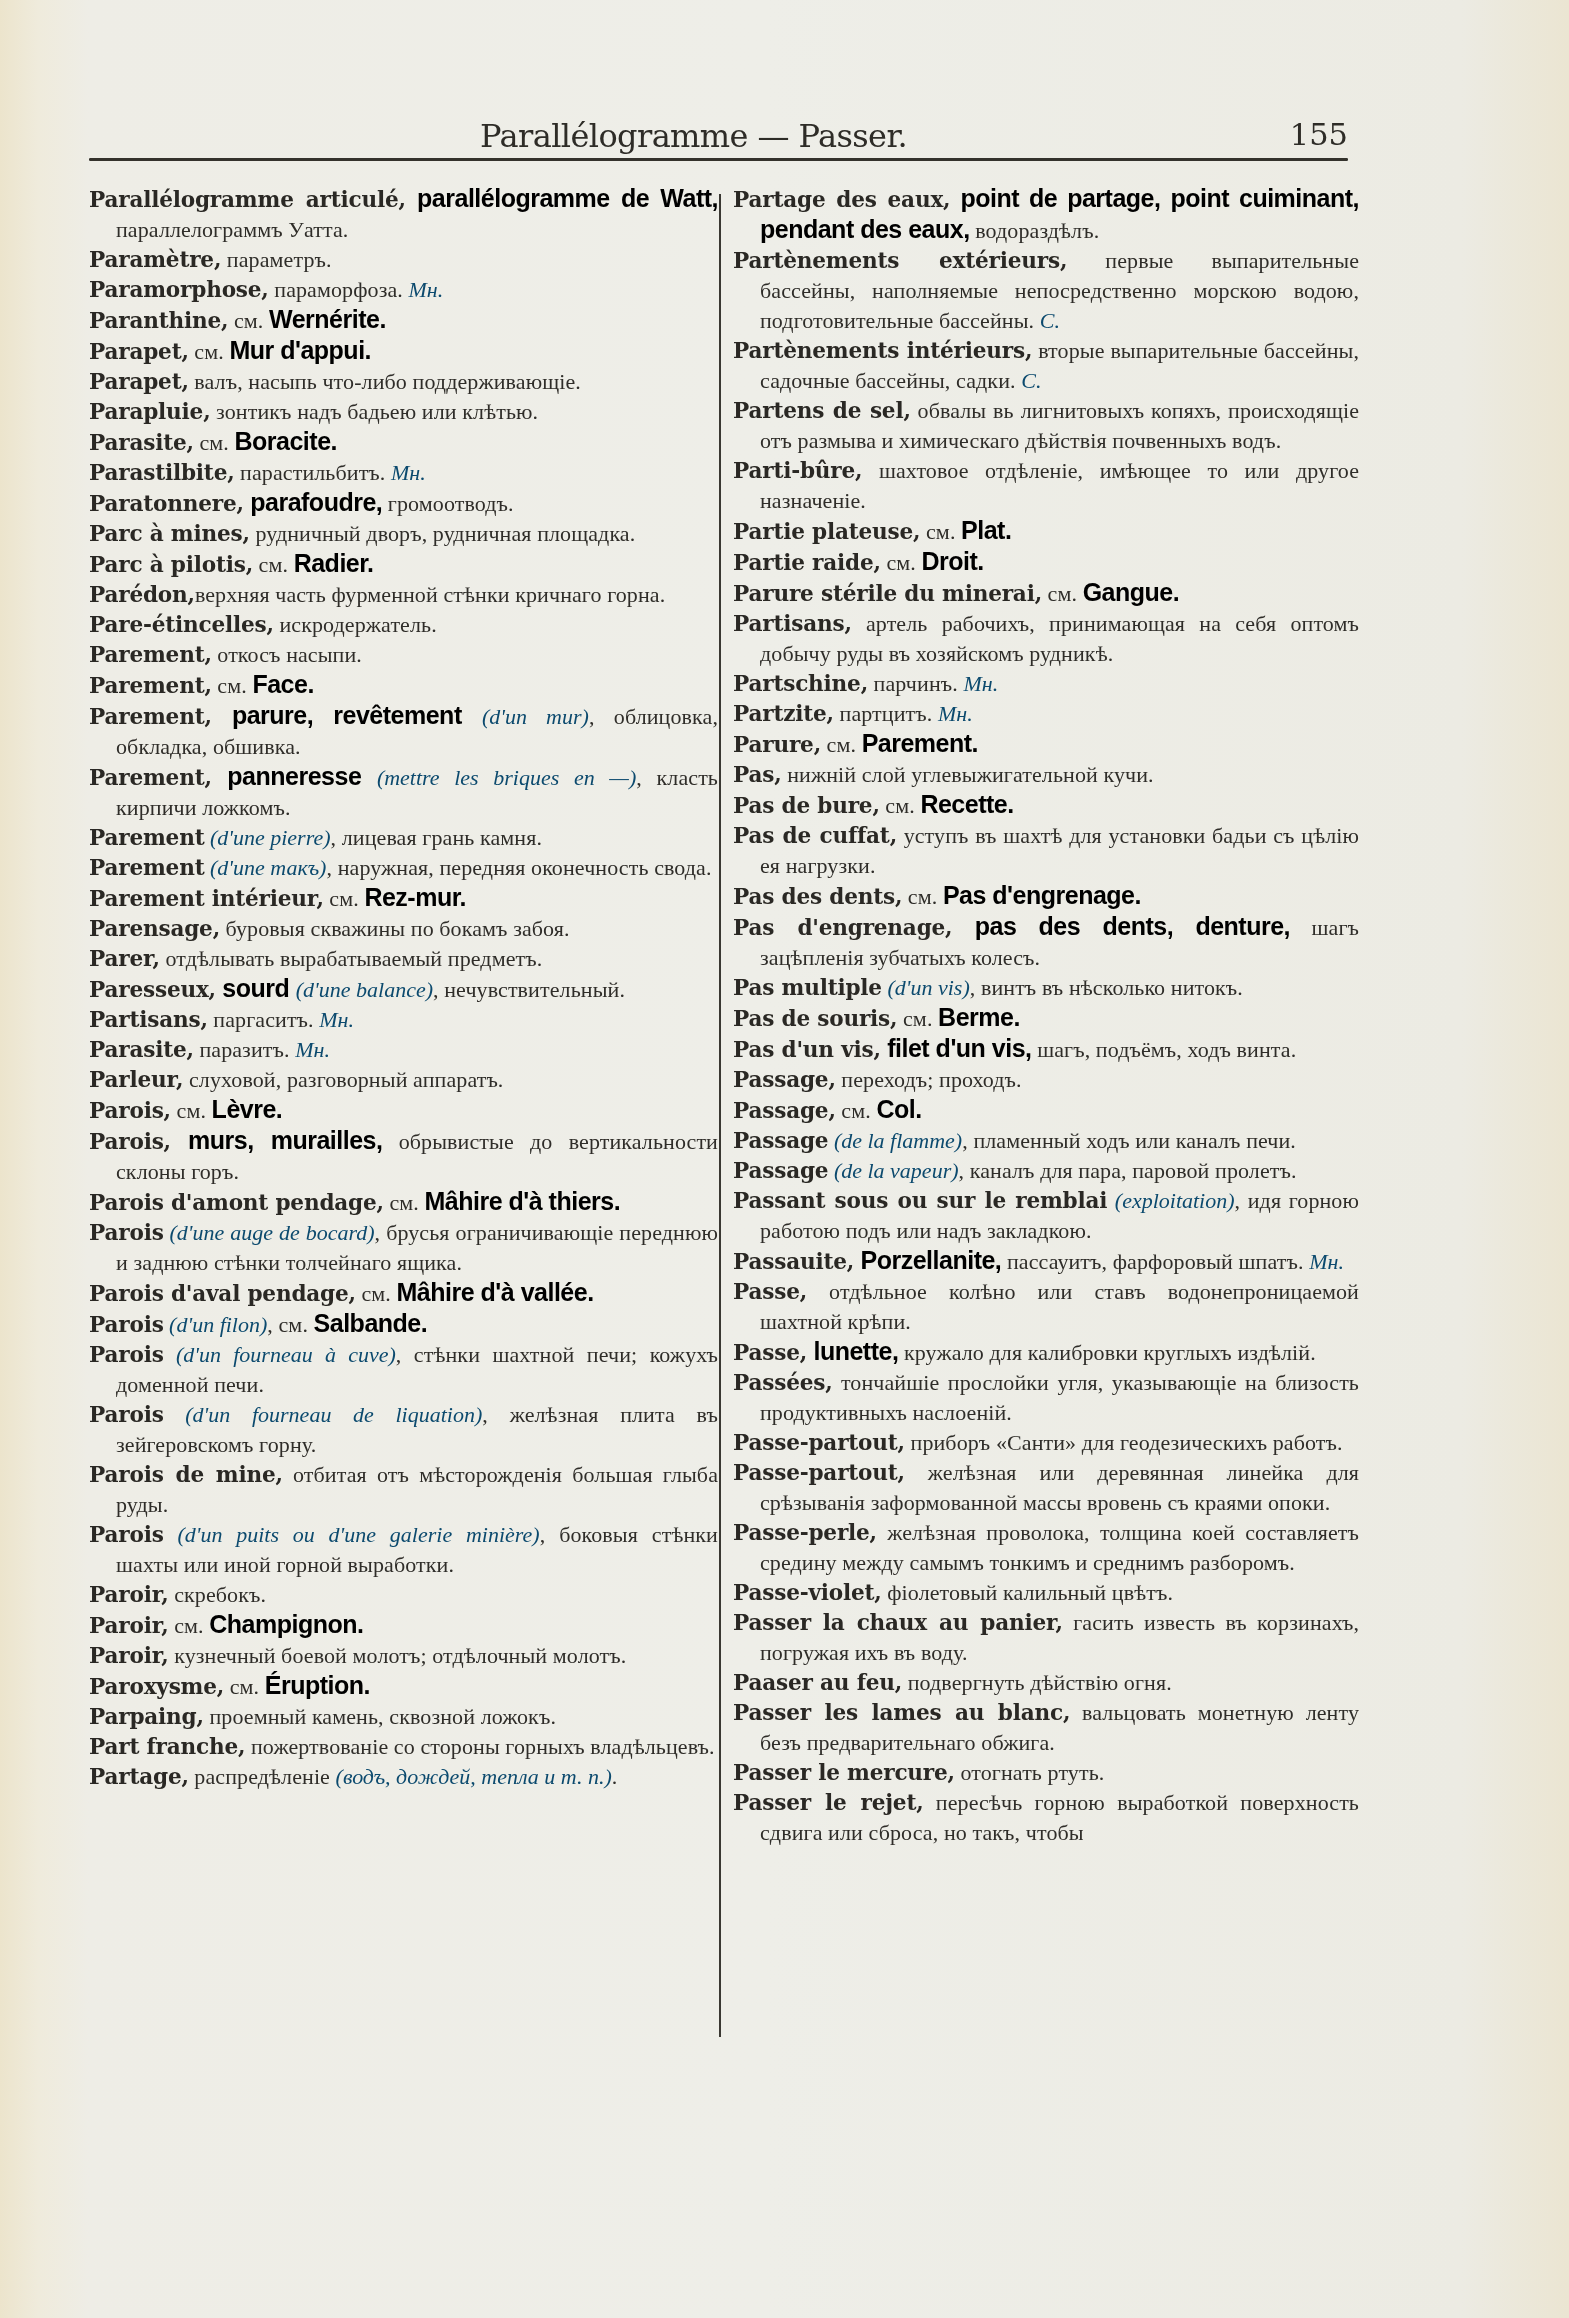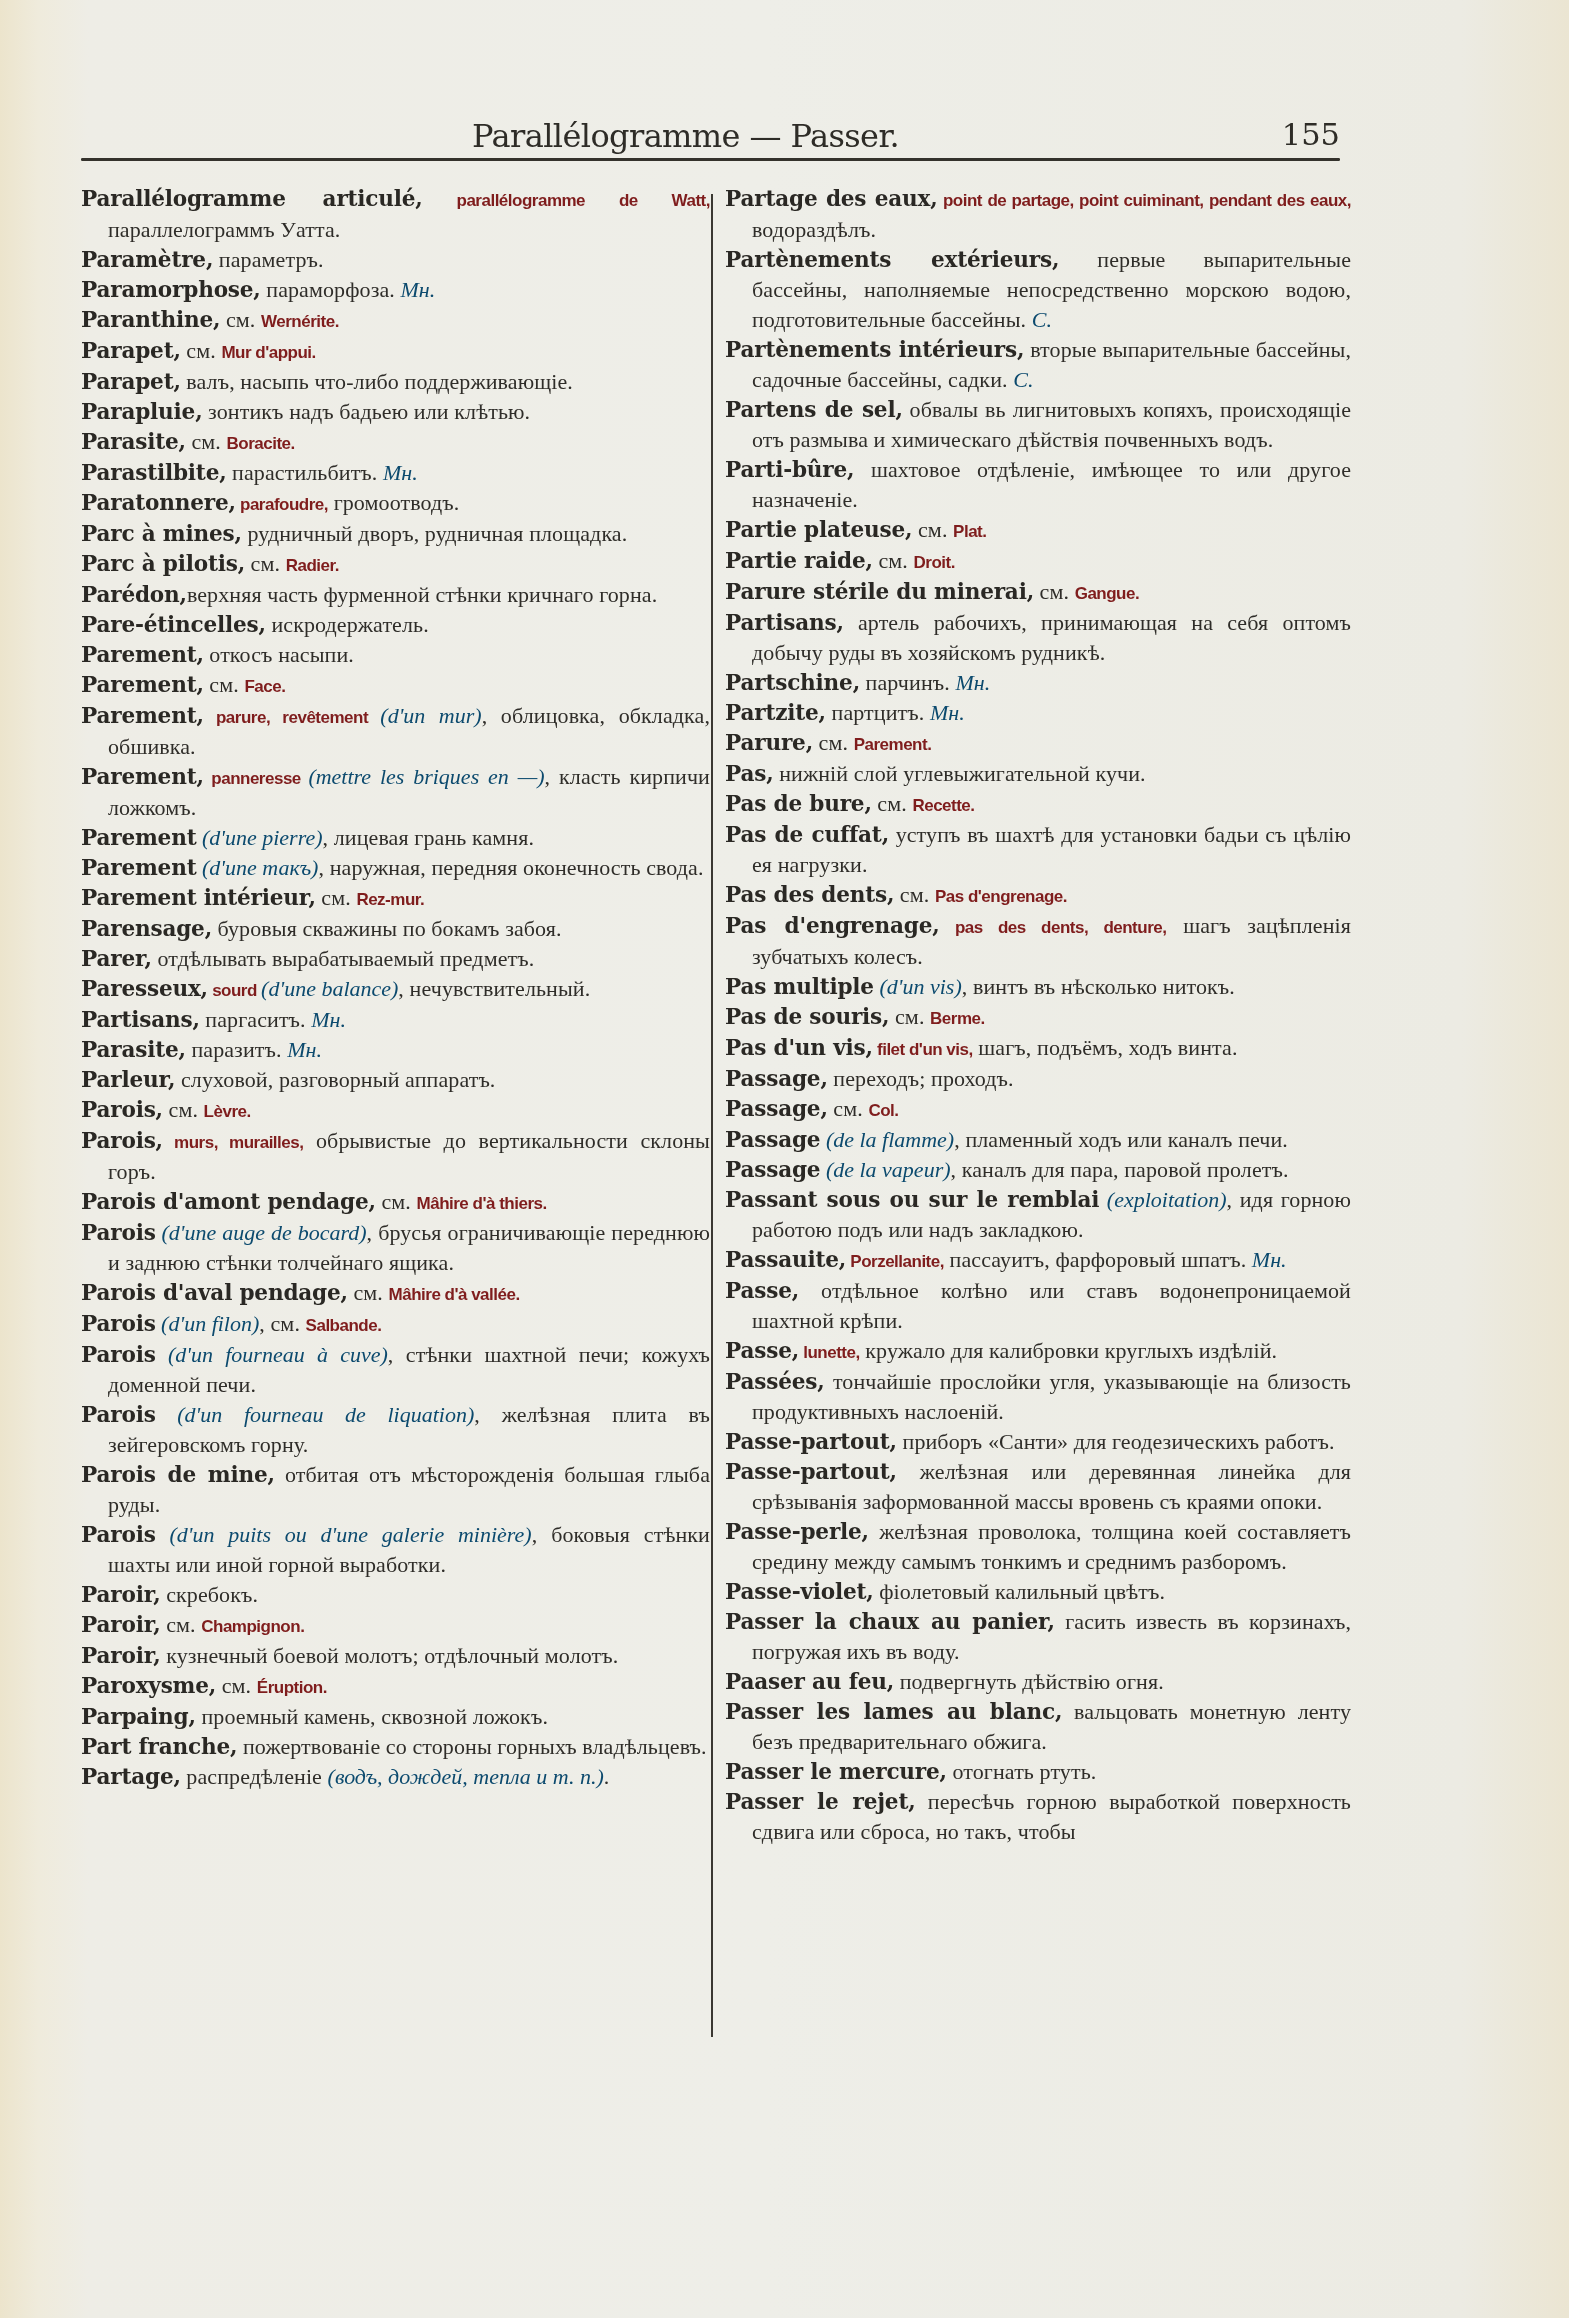--- a/index.html
+++ b/index.html
@@ -3,21 +3,21 @@
 <meta charset="utf-8">
 <style>
   html, body { margin:0; padding:0; }
   body {
     width:1569px; height:2319px; overflow:hidden;
     background: linear-gradient(90deg, #ece4cc 0px, #efebdc 38px, #eeede6 89px, #eeeee8 762px, #ecebe3 1461px, #ebe5d2 1569px);
     font-family: "DejaVu Serif", "Liberation Serif", serif;
     color:#2b2a26;
     position:relative;
   }
-  .page { position:absolute; left:0; top:0; width:1240px; height:2319px; }
+  .page { position:absolute; left:8px; top:0; width:1240px; height:2319px; }
   .running-head {
     position:absolute; left:81px; top:113px; width:1259px; height:46px;
   }
   .running-title {
     position:absolute; left:391px; top:3.8px;
     font-family:"DejaVu Serif", serif; font-size:32px; letter-spacing:-0.6px;
     color:#2e2c27;
   }
   .page-number {
     position:absolute; right:0; top:3.8px;
@@ -41,21 +41,21 @@
     padding-left:27px; text-indent:-27px;
     text-align:justify;
     margin:0;
   }
   .hw {
     font-family:"DejaVu Serif", serif; font-weight:bold; font-size:21.6px;
     color:#2a2824; letter-spacing:-0.2px;
   }
   .fr {
     font-family:"Liberation Sans", sans-serif; font-weight:bold;
-    font-size:17px; letter-spacing:-0.5px; color:#7f1d1d;
+    font-size:25px; letter-spacing:-0.5px; color:#000000;
   }
   .ru {
     font-family:"Liberation Serif", serif; font-size:22px; color:#2f2d29;
     letter-spacing:0.1px;
   }
   .it {
     font-family:"Liberation Serif", serif; font-style:italic; font-size:22px;
     color:#0c4a6e;
   }
 </style>

